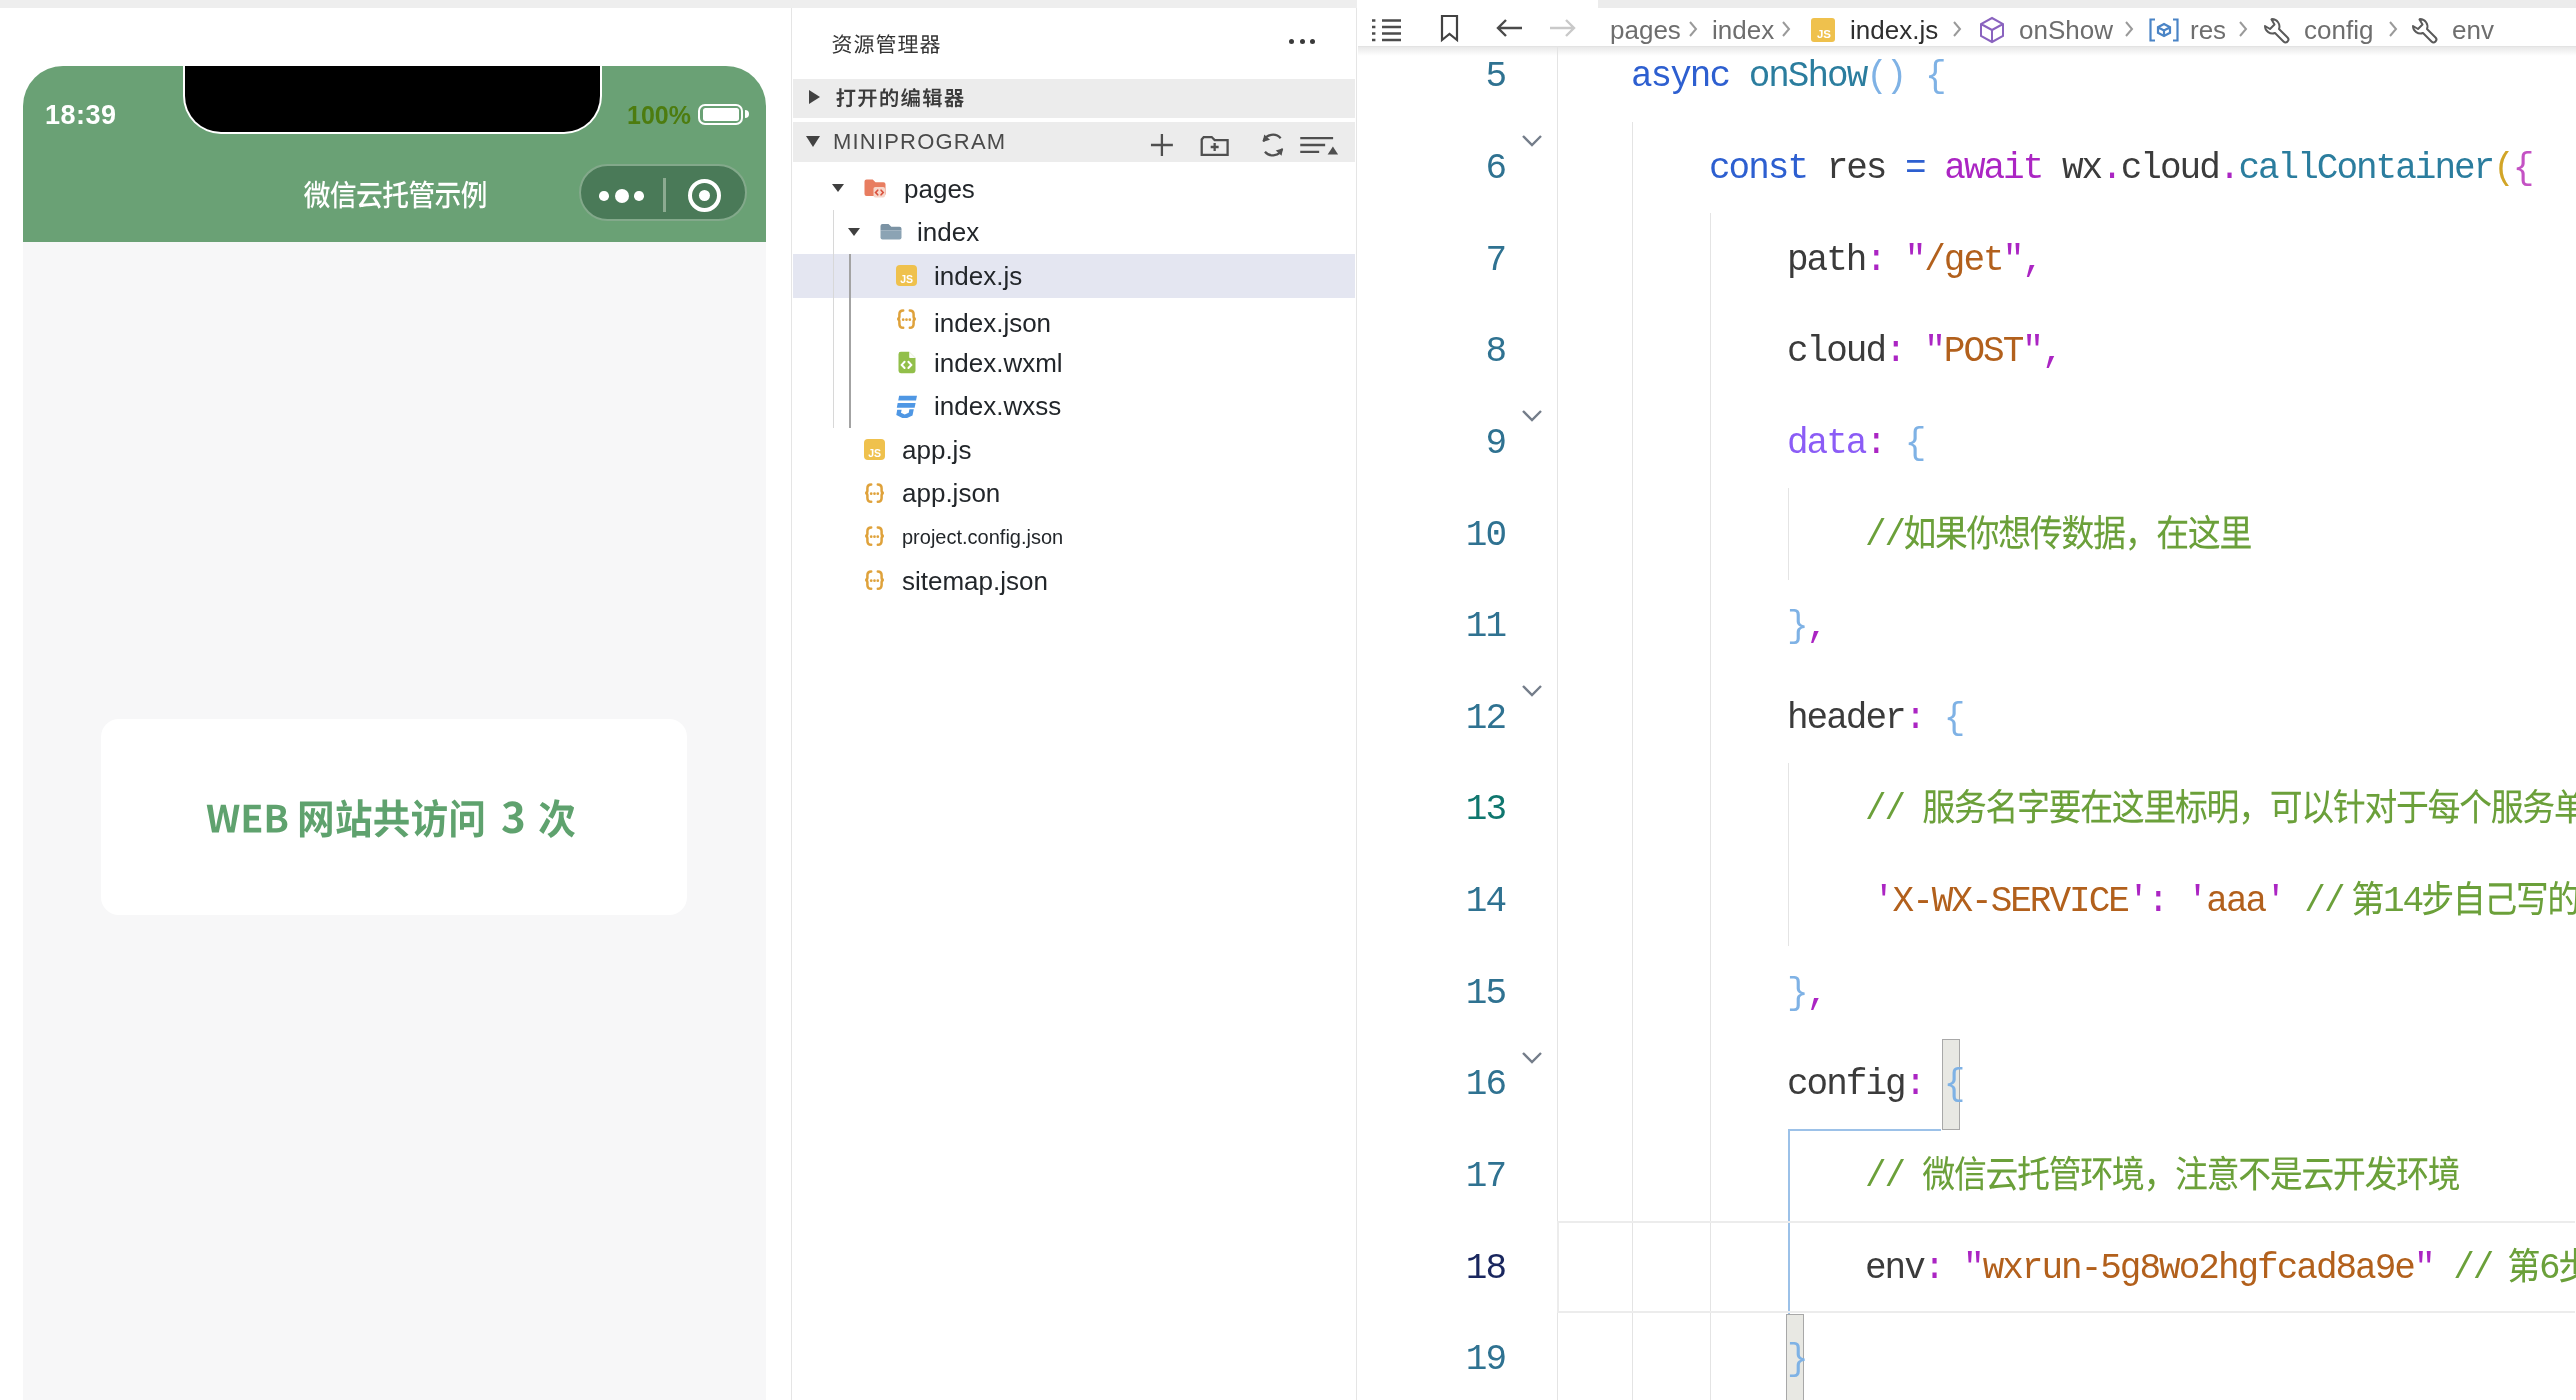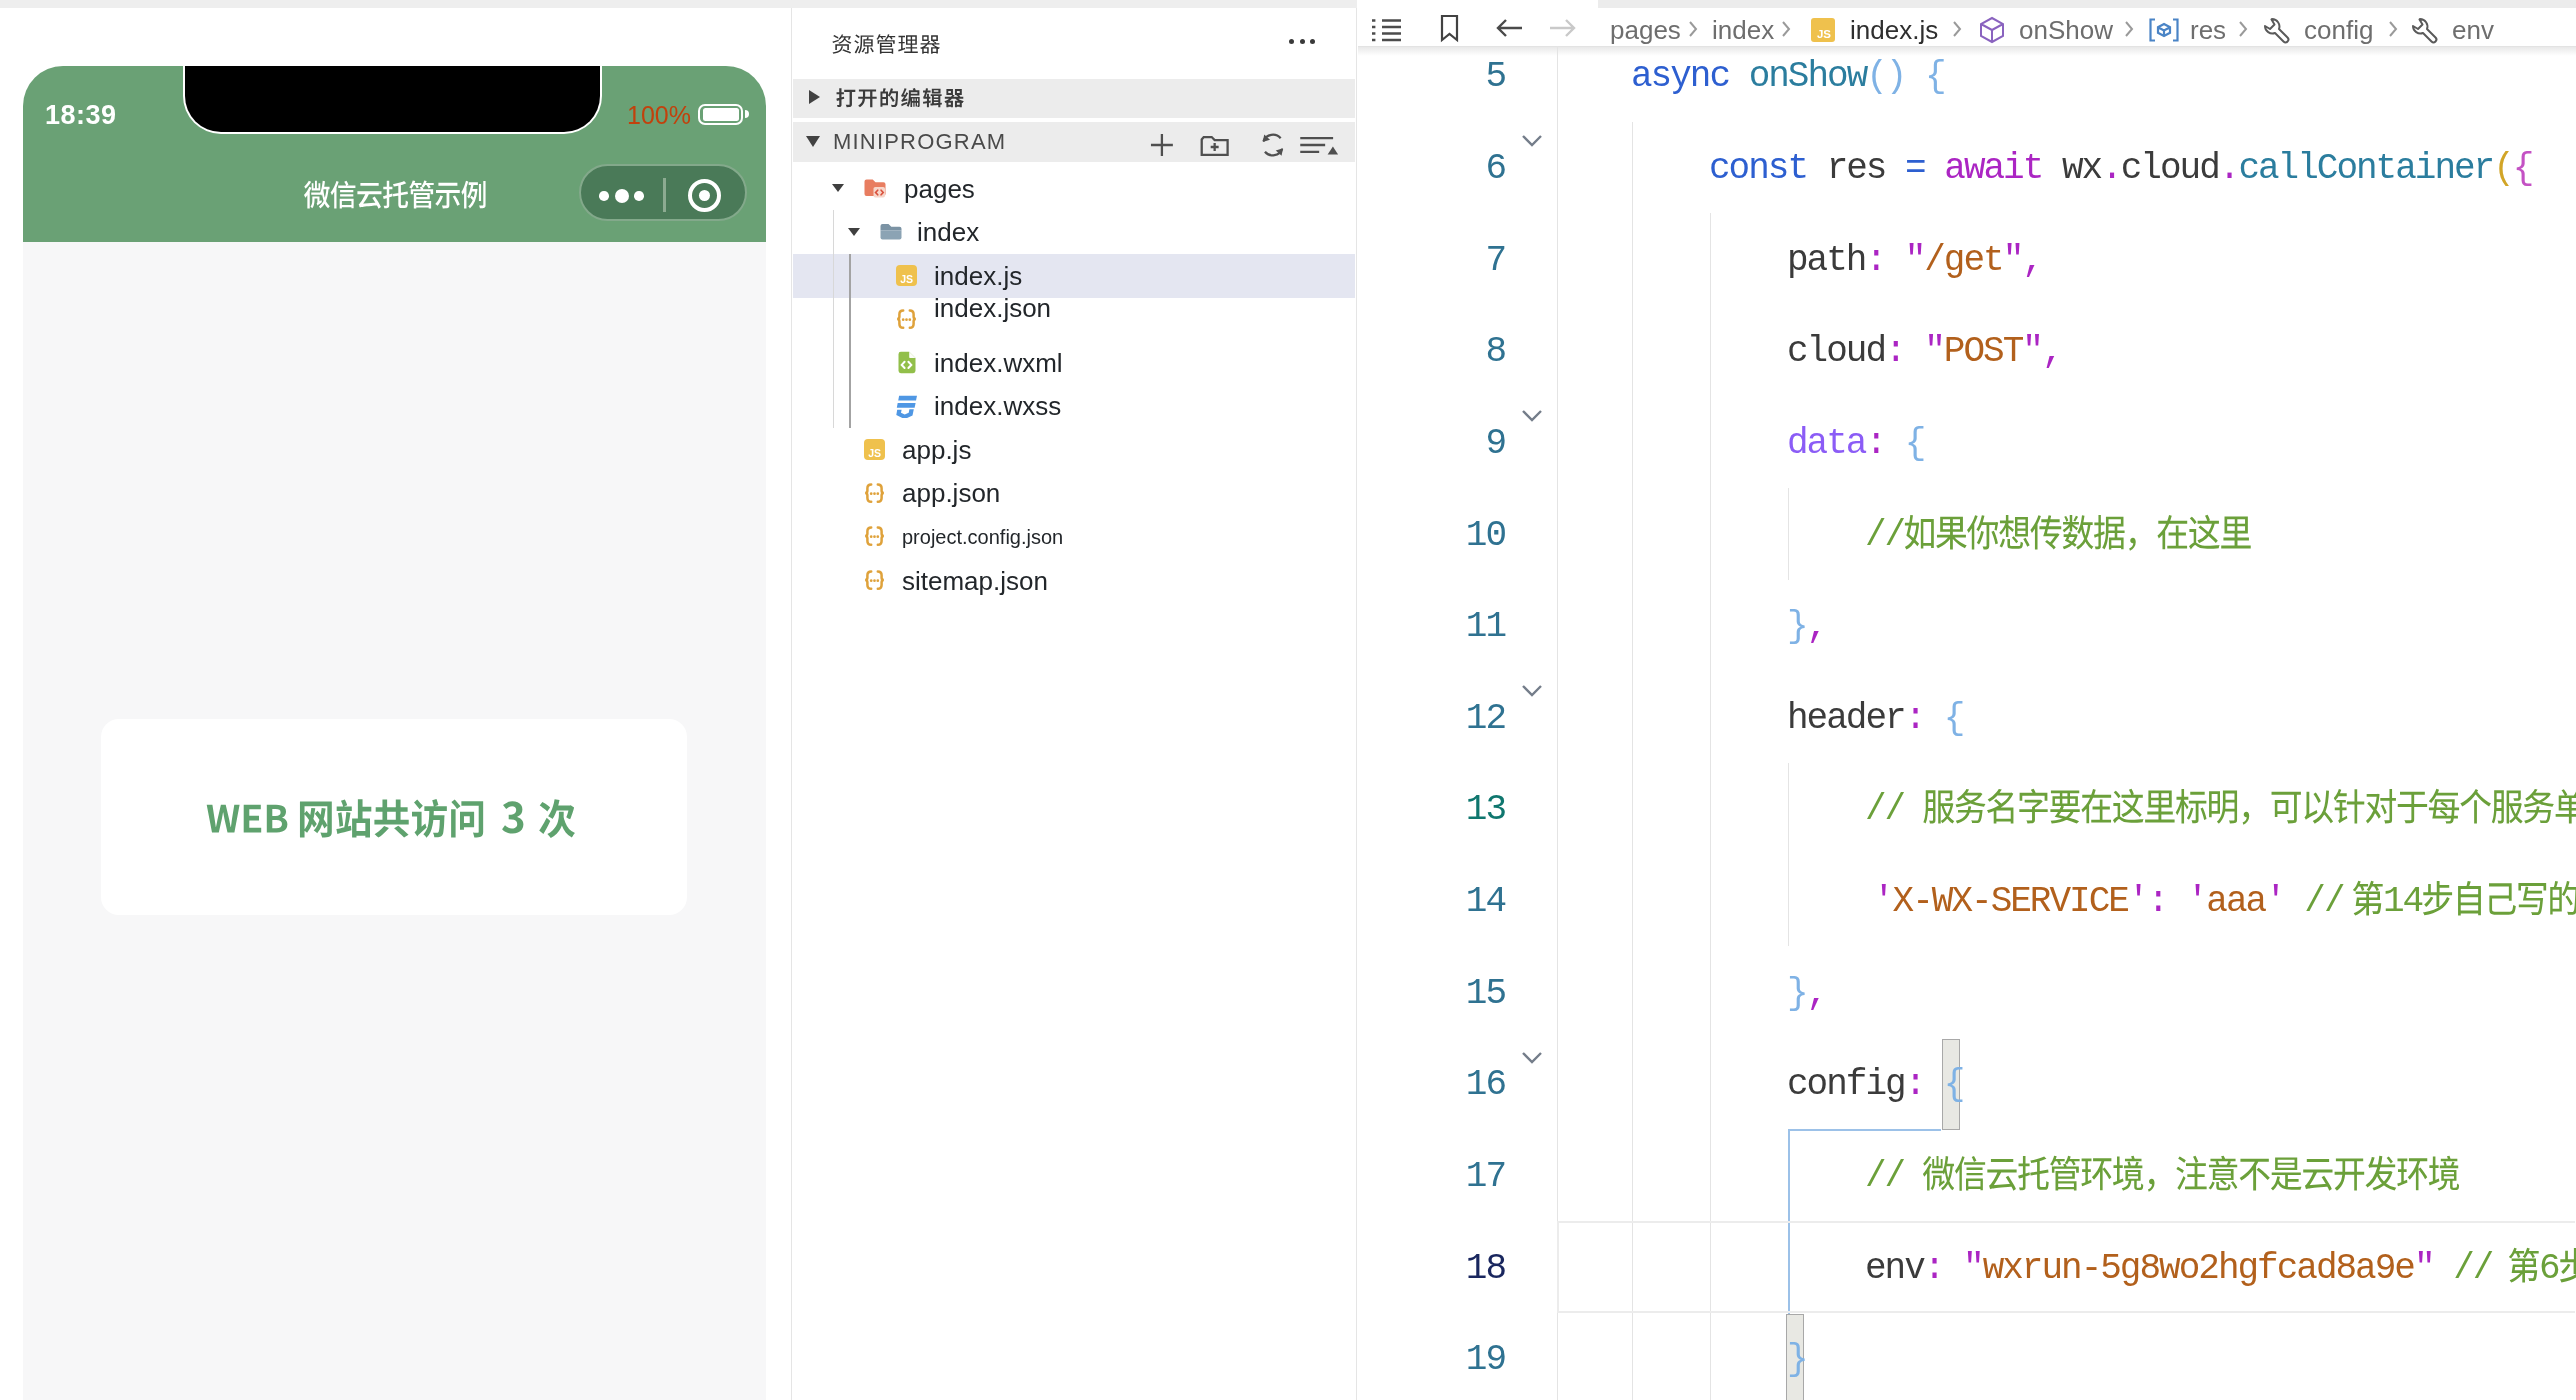--- a/index.html
+++ b/index.html
@@ -8,21 +8,21 @@
  letter-spacing:-2px;white-space:pre;line-height:46px}
 .cl{position:absolute;height:46px}
 </style></head><body>
 
 <div class="abs" style="left:0;top:0;width:2576px;height:8px;background:#eeeeee"></div>
 <div class="abs" style="left:23px;top:66px;width:743px;height:1335px;background:#f7f7f8;border-radius:40px 40px 0 0;overflow:hidden">
 <div class="abs" style="left:0;top:0;width:100%;height:176px;background:#6aa175"></div>
 <div class="abs" style="left:160px;top:0;width:419px;height:68px;background:#fff;border-radius:0 0 38px 38px"></div>
 <div class="abs" style="left:162px;top:0;width:415px;height:66px;background:#000;border-radius:0 0 36px 36px"></div>
 <div class="abs" style="left:22px;top:34px;font-size:27px;font-weight:bold;color:#fff;letter-spacing:0.5px">18:39</div>
-<div class="abs" style="left:604px;top:35px;font-size:25px;font-weight:normal;color:#c2410c">100%</div>
+<div class="abs" style="left:604px;top:35px;font-size:25px;font-weight:bold;color:#4d7c0f">100%</div>
 <div class="abs" style="left:675px;top:38px;width:45px;height:21px;border:2.6px solid #fff;border-radius:7px;box-sizing:border-box"></div>
 <div class="abs" style="left:680px;top:42px;width:36px;height:12.6px;background:#fff;border-radius:2.5px"></div>
 <div class="abs" style="left:722px;top:44px;width:3.6px;height:8px;background:#fff;border-radius:0 4px 4px 0"></div>
 <div class="abs" style="left:556px;top:98px;width:168px;height:57px;background:#4a7a58;border:2px solid #83a98b;border-radius:30px;box-sizing:border-box"></div>
 <div class="abs" style="left:576px;top:125px;width:9.6px;height:9.6px;background:#fff;border-radius:50%"></div>
 <div class="abs" style="left:592px;top:123px;width:14px;height:14px;background:#fff;border-radius:50%"></div>
 <div class="abs" style="left:611px;top:125px;width:9.6px;height:9.6px;background:#fff;border-radius:50%"></div>
 <div class="abs" style="left:640px;top:112px;width:2.6px;height:34px;background:#8cab91"></div>
 <div class="abs" style="left:665px;top:113px;width:33px;height:33px;border:4.6px solid #fff;border-radius:50%;box-sizing:border-box"></div>
 <div class="abs" style="left:676px;top:124px;width:11px;height:11px;background:#fff;border-radius:50%"></div>
@@ -102,21 +102,21 @@
     <g fill="none" stroke="#dfa23b" stroke-width="2.5" stroke-linecap="round">
 <path d="M8.2 2.5 q-3.8 0 -3.8 3.8 v2.4 q0 2.4 -2.3 2.4 q2.3 0 2.3 2.4 v2.4 q0 3.8 3.8 3.8"></path>
 <path d="M14.8 2.5 q3.8 0 3.8 3.8 v2.4 q0 2.4 2.3 2.4 q-2.3 0 -2.3 2.4 v2.4 q0 3.8 -3.8 3.8"></path>
     </g>
 <g fill="#dfa23b">
       <circle cx="8.2" cy="11.7" r="1.35"></circle>
       <circle cx="11.5" cy="11.7" r="1.35"></circle>
       <circle cx="14.8" cy="11.7" r="1.35"></circle>
     </g>
   </svg>
-<div class="abs" style="left:934px;top:282px;height:52px;line-height:52px;font-size:26px;color:#22262a;">index.json</div>
+<div class="abs" style="left:934px;top:297px;height:52px;line-height:52px;font-size:26px;color:#22262a;">index.json</div>
 <svg style="position:absolute;left:895px;top:351px" width="23" height="23" viewBox="0 0 23 23">
     <g>
       <path d="M3.5 3.2 a2.4 2.4 0 0 1 2.4 -2.4 h8.3 l6.3 6.3 v12.7 a2.4 2.4 0 0 1 -2.4 2.4 h-12.2 a2.4 2.4 0 0 1 -2.4 -2.4 z" fill="#92bf4a"></path>
 <path d="M14.2 .8 l6.3 6.3 h-5.1 a1.2 1.2 0 0 1 -1.2 -1.2 z" fill="#fcfdf9"></path>
 <path d="M9.6 10.8 l-2.9 3.1 2.9 3.1 M13.4 10.8 l2.9 3.1 -2.9 3.1" stroke="#fff" stroke-width="2" fill="none" stroke-linecap="round"></path>
     </g>
   </svg>
 <div class="abs" style="left:934px;top:337px;height:52px;line-height:52px;font-size:26px;color:#22262a;">index.wxml</div>
 <svg style="position:absolute;left:895px;top:395px" width="23" height="23" viewBox="0 0 23 23">
     <g fill="#4f97e4">

